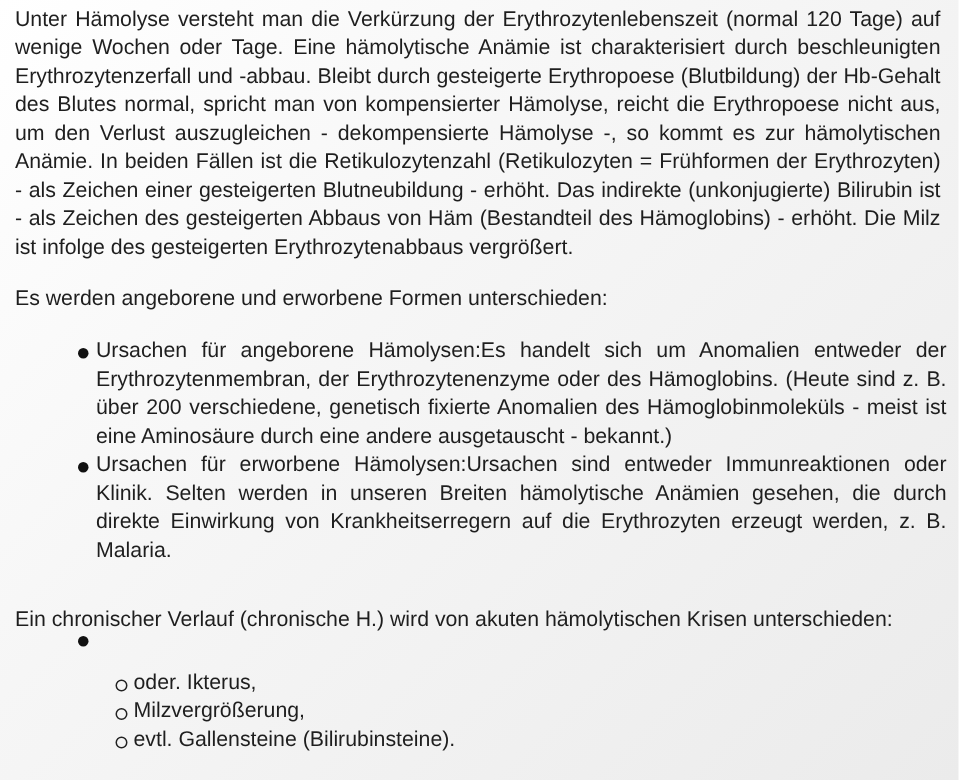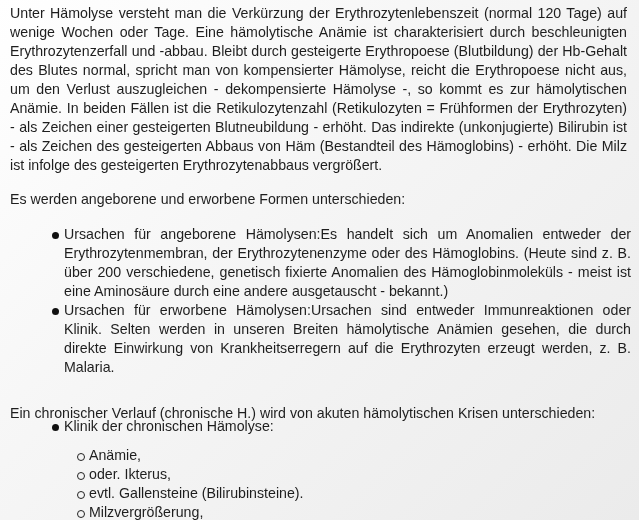--- a/index.html
+++ b/index.html
@@ -69,36 +69,31 @@
       <span class="bullet"></span>
       <span>Ursachen für erworbene Hämolysen:Ursachen sind entweder Immunreaktionen oder Klinik. Selten werden in unseren Breiten hämolytische Anämien gesehen, die durch direkte Einwirkung von Krankheitserregern auf die Erythrozyten erzeugt werden, z. B. Malaria.</span>
     </li>
   </ul>
 
   <p id="p3" class="para">Ein chronischer Verlauf (chronische H.) wird von akuten hämolytischen Krisen unterschieden:</p>
 
   <ul id="list-chronic" class="list1">
     <li class="li1">
       <span class="bullet"></span>
-      <span>Klinik der chronischen Hämolyse:</span>
     </li>
   </ul>
 
   <ul class="list2">
     <li class="li2">
       <span class="circle"></span>
-      <span>Anämie,</span>
-    </li>
-    <li class="li2">
-      <span class="circle"></span>
       <span>oder. Ikterus,</span>
     </li>
     <li class="li2">
       <span class="circle"></span>
-      <span>evtl. Gallensteine (Bilirubinsteine).</span>
+      <span>Milzvergrößerung,</span>
     </li>
     <li class="li2">
       <span class="circle"></span>
-      <span>Milzvergrößerung,</span>
+      <span>evtl. Gallensteine (Bilirubinsteine).</span>
     </li>
   </ul>
 
 </div>
 
 </body></html>

